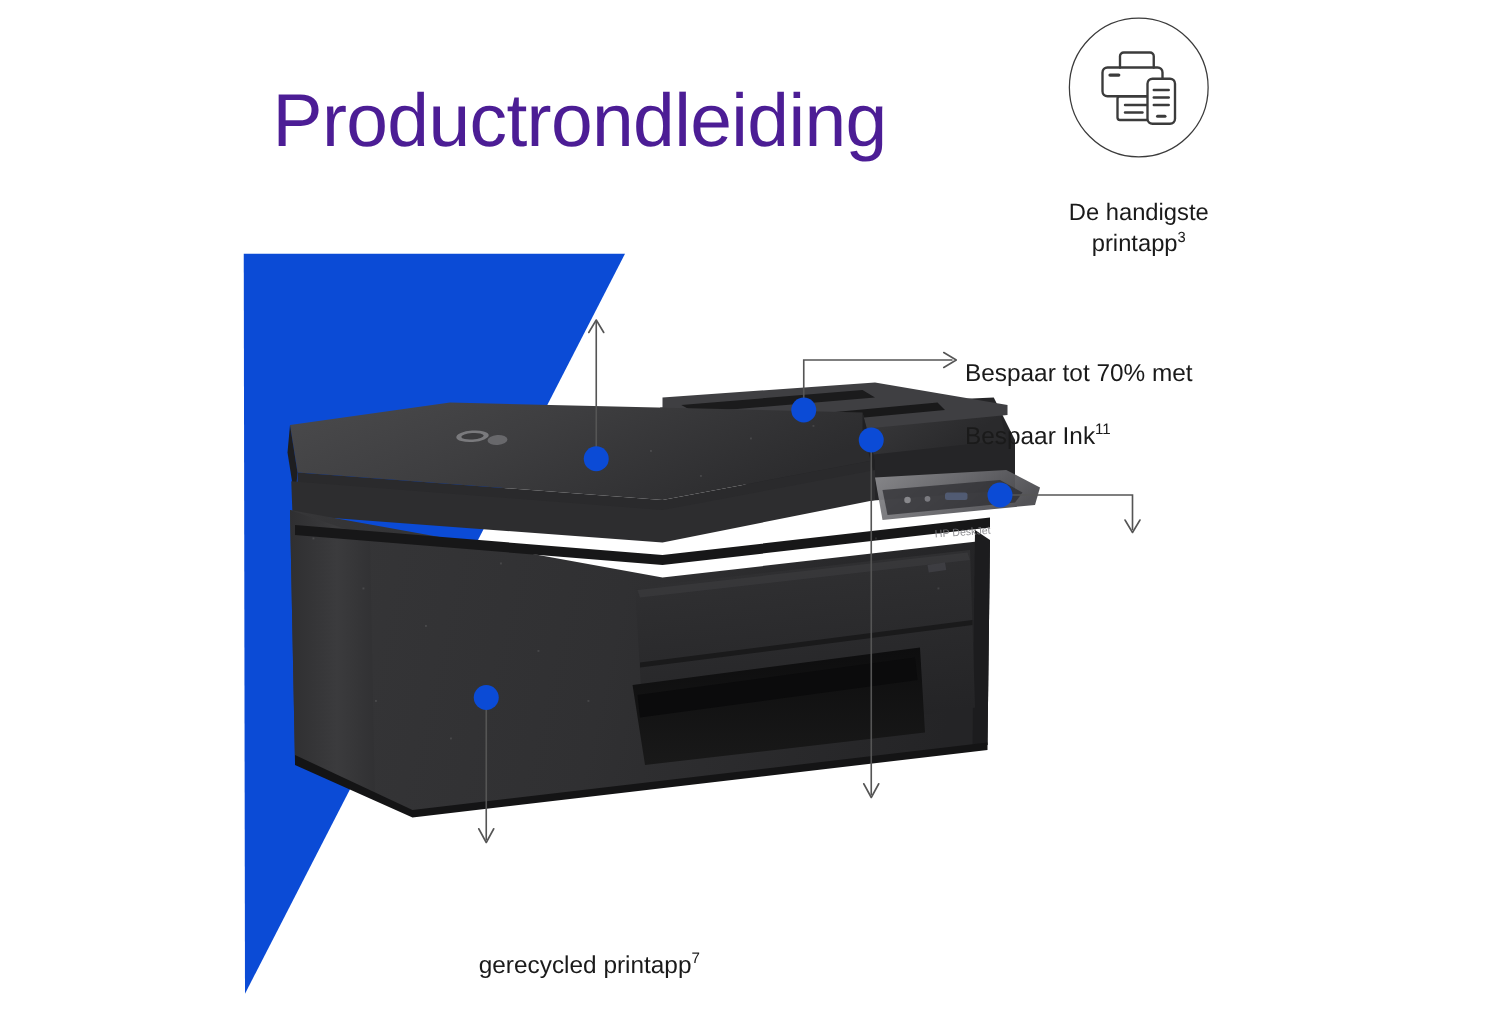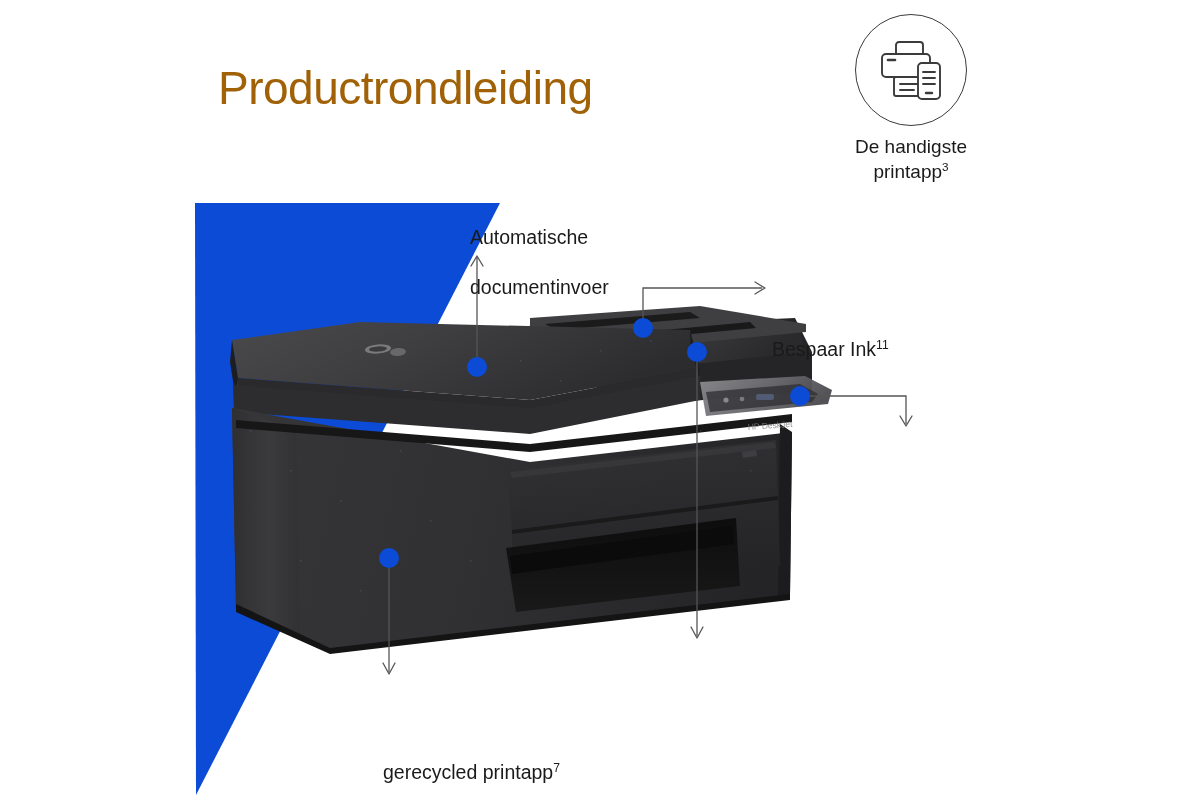--- a/index.html
+++ b/index.html
@@ -17,25 +17,25 @@
     height: 808px;
     background: #ffffff;
     overflow: hidden;
   }
 
   
   .page-title {
     position: absolute;
     left: 218px;
     top: 27px;
-    font-size: 46px;
+    font-size: 60px;
     line-height: 60px;
     font-weight: 400;
     letter-spacing: -0.5px;
-    color: #a16207;
+    color: #4c1d95;
     white-space: nowrap;
   }
 
   
   .badge {
     position: absolute;
     left: 846px;
     top: 14px;
     width: 130px;
     text-align: center;
@@ -45,21 +45,21 @@
     height: 112px;
     margin: 0 auto;
     border-radius: 50%;
     border: 1.6px solid #3b3b3b;
     box-sizing: border-box;
     display: flex;
     align-items: center;
     justify-content: center;
   }
   .badge-caption {
-    margin-top: 8px;
+    margin-top: 32px;
     font-size: 19px;
     line-height: 25px;
     color: #1a1a1a;
   }
   .badge-caption sup {
     font-size: 0.62em;
     vertical-align: super;
     line-height: 0;
   }
 
@@ -301,27 +301,23 @@
       <path d="M383 663 L389 674 L395 663" stroke-linecap="round" stroke-linejoin="round"></path>
     </g>
   </svg>
 
   <div class="dot" style="left:477px; top:367px; background:#0B4BD6;"></div>
   <div class="dot" style="left:643px; top:328px; background:#0B4BD6;"></div>
   <div class="dot" style="left:800px; top:396px; background:#0B4BD6;"></div>
   <div class="dot" style="left:697px; top:352px; background:#0B4BD6;"></div>
   <div class="dot" style="left:389px; top:558px; background:#0B4BD6;"></div>
 
-  <div class="callout-label lbl-adf">
-    <span>Automatische</span><br>
-    <span>documentinvoer</span>
-  </div>
 
   <div class="callout-label lbl-ink">
-    <br>
+    <span>Bespaar tot 70% met</span><br>
     <span>Bespaar Ink</span><sup>11</sup>
   </div>
 
 
 
   <div class="callout-label lbl-recycled">
     <br>
     <span>gerecycled printapp</span><sup>7</sup>
   </div>
 

